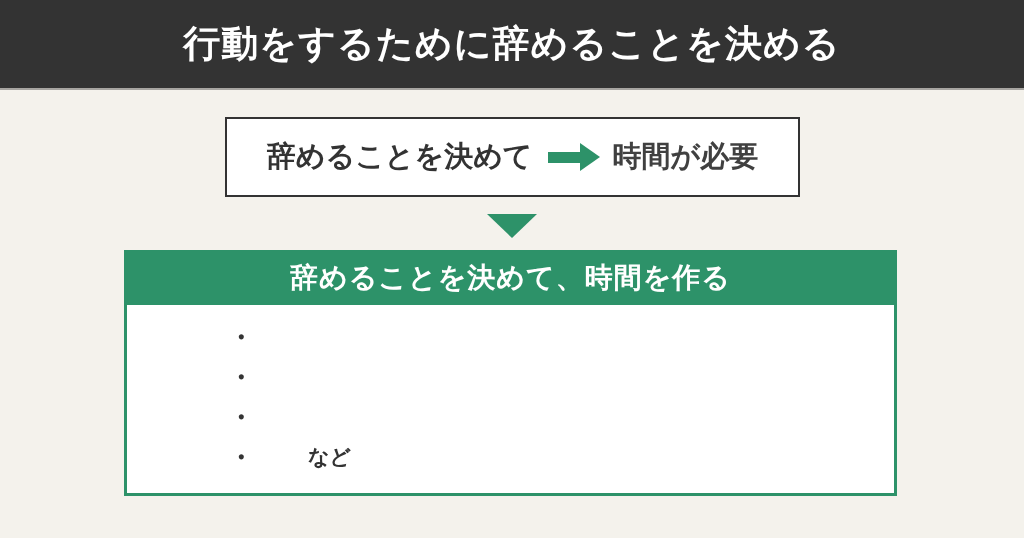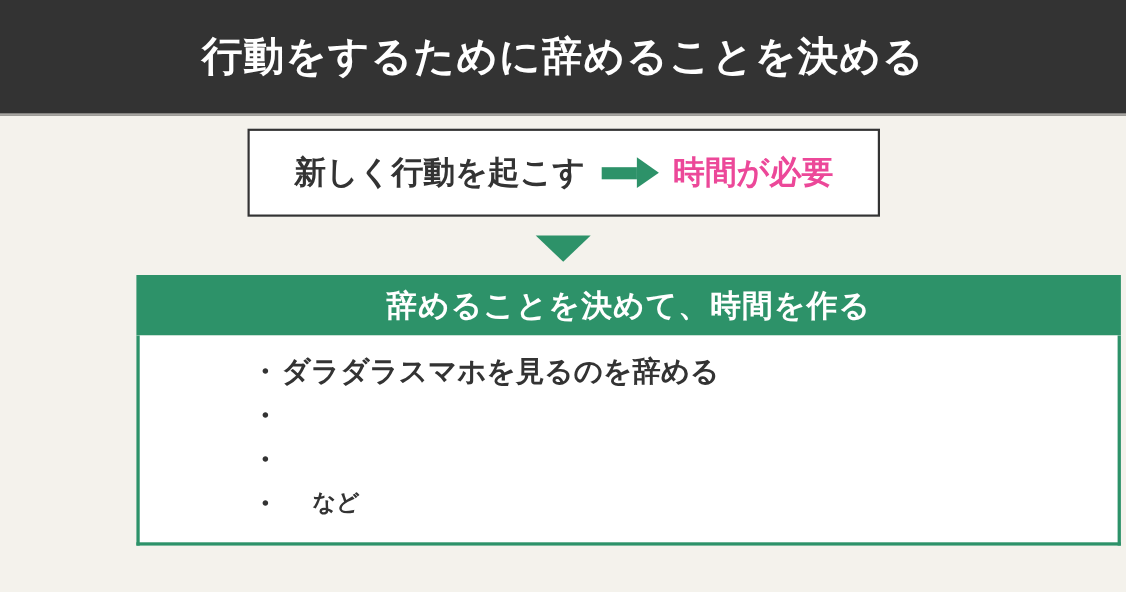--- a/index.html
+++ b/index.html
@@ -6,37 +6,37 @@
   html, body {
     width: 1024px; height: 538px;
     font-family: "DejaVu Sans", "Liberation Sans", sans-serif;
     background: #f4f2ec;
     overflow: hidden;
   }
   .page { position: relative; width: 1024px; height: 538px; background: #f4f2ec; }
 
   
   .title-bar {
-    position: absolute; left: 0; top: 0; width: 1024px; height: 105px;
+    position: absolute; left: 0; top: 0; width: 1024px; height: 90px;
     background: #333333;
     border-bottom: 2px solid #a7a5a1;
     display: flex; align-items: center; justify-content: center;
   }
   .title-bar h1 {
     color: #ffffff; font-size: 37px; font-weight: bold; letter-spacing: 1px;
   }
 
   
   .premise-box {
     position: absolute; left: 225px; top: 117px; width: 575px; height: 80px;
     background: #ffffff; border: 2px solid #333333;
     display: flex; align-items: center; justify-content: center;
   }
   .premise-left { color: #333333; font-size: 29px; font-weight: bold; }
-  .premise-right { color: #ec4899; font-size: 29px; font-weight: bold; }
+  .premise-right { color: #404040; font-size: 29px; font-weight: bold; }
 
   .right-arrow { display: inline-flex; align-items: center; margin: 0 13px 0 15px; }
   .right-arrow .shaft { width: 32px; height: 11px; background: #2d9269; }
   .right-arrow .head {
     width: 0; height: 0;
     border-left: 20px solid #2d9269;
     border-top: 14px solid transparent;
     border-bottom: 14px solid transparent;
   }
 
@@ -44,68 +44,67 @@
   .down-triangle {
     position: absolute; left: 487px; top: 214px;
     width: 0; height: 0;
     border-left: 25px solid transparent;
     border-right: 25px solid transparent;
     border-top: 24px solid #2d9269;
   }
 
   
   .solution-box {
-    position: absolute; left: 124px; top: 250px; width: 895px;
+    position: absolute; left: 124px; top: 250px; width: 773px;
   }
   .solution-header {
     height: 55px; background: #2d9269;
     display: flex; align-items: center; justify-content: center;
     color: #ffffff; font-size: 28px; font-weight: bold; letter-spacing: 1px;
   }
   .solution-list {
     list-style: none;
     background: #ffffff;
     border: 3px solid #2d9269; border-top: none;
     padding: 12px 14px 16px 101px;
   }
   .solution-list li {
     height: 40px; display: flex; align-items: center;
     color: #333333; font-size: 26px; font-weight: bold;
   }
   .solution-list .bullet { width: 28px; flex: 0 0 auto; }
-  .suffix { font-size: 21px; font-weight: bold; color: #333333; margin-left: 28px; }
+  .suffix { font-size: 21px; font-weight: bold; color: #333333; margin-left: 52px; }
 </style>
 </head>
 <body>
 
 <div class="page">
 
   <header class="title-bar">
     <h1>行動をするために辞めることを決める</h1>
   </header>
 
   <div class="premise-box">
-    <span class="premise-left">新しく行動を起こす</span>
+    <span class="premise-left">辞めることを決めて</span>
     <span class="right-arrow">
       <span class="shaft"></span>
       <span class="head"></span>
     </span>
     <span class="premise-right">時間が必要</span>
   </div>
 
   <div class="down-triangle"></div>
 
   <section class="solution-box">
     <div class="solution-header">
       <span>辞めることを決めて、時間を作る</span>
     </div>
     <ul class="solution-list">
       <li>
         <span class="bullet">・</span>
-        <span>ダラダラスマホを見るのを辞める</span>
       </li>
       <li>
         <span class="bullet">・</span>
       </li>
       <li>
         <span class="bullet">・</span>
       </li>
       <li>
         <span class="bullet">・</span>
         <span class="suffix">など</span>

